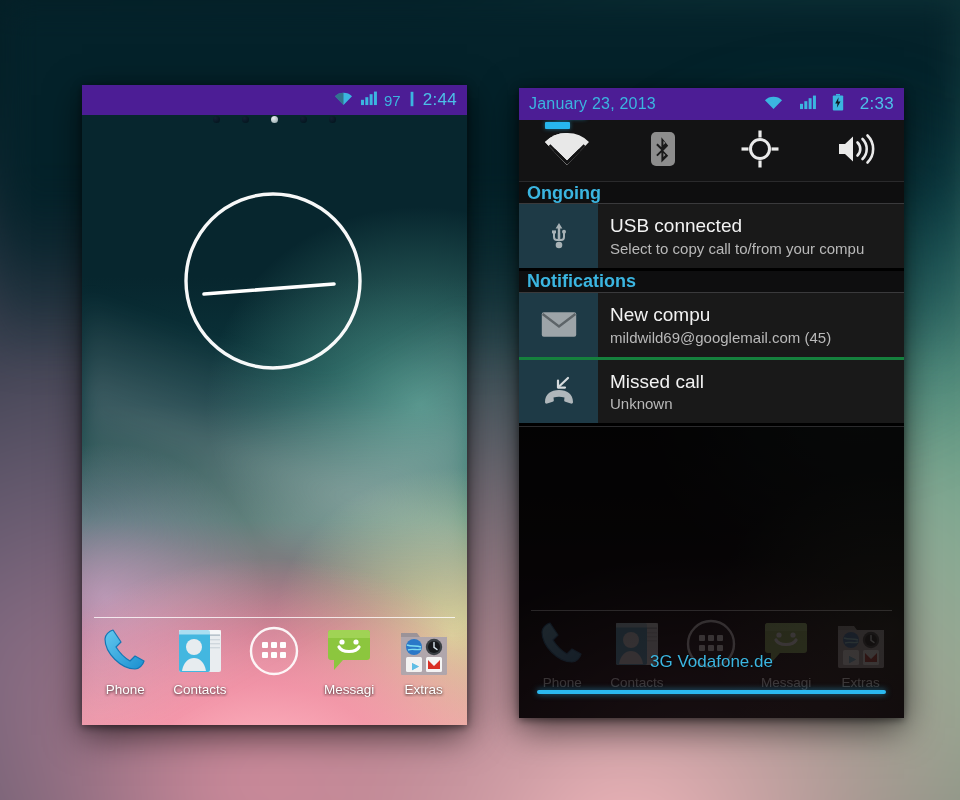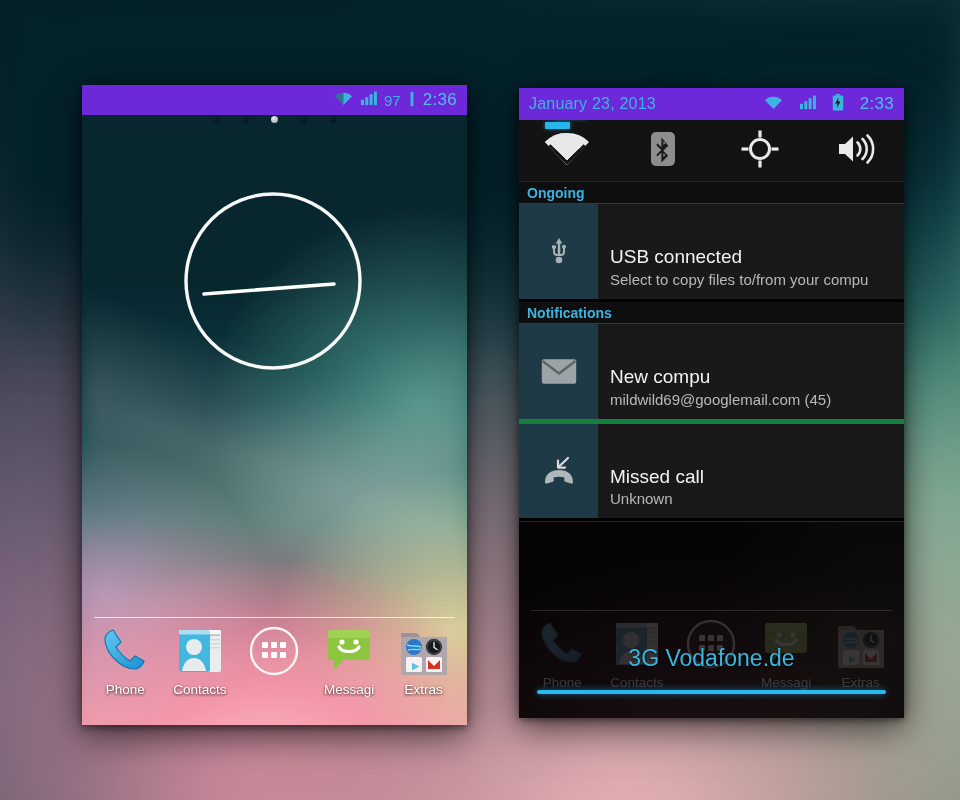--- a/index.html
+++ b/index.html
@@ -63,21 +63,21 @@
     content: ""; position: absolute; inset: 0;
     background:
       linear-gradient(200deg, rgba(255,255,255,0.0) 44%, rgba(255,230,235,0.20) 58%, rgba(255,255,255,0.0) 72%),
       linear-gradient(150deg, rgba(255,255,255,0.0) 50%, rgba(255,215,225,0.16) 66%, rgba(255,255,255,0.0) 80%);
     filter: blur(10px);
   }
 
   
   .statusbar {
     position: absolute; left: 0; top: 0; width: 100%;
-    height: 30px; background: #6d28d9;
+    height: 30px; background: #4c1d95;
     display: flex; align-items: center;
     color: #3bb5e0; font-size: 15px;
     z-index: 6;
   }
   #sb-home { justify-content: flex-end; padding-right: 10px; gap: 7px; }
   #sb-notif { justify-content: space-between; padding: 0 10px; height: 32px; }
   .sb-right { display: flex; align-items: center; gap: 16px; }
   .sb-date { font-size: 16px; color: #3bb5e0; letter-spacing: 0.2px; }
   .sb-clock { font-size: 17px; color: #4cc0e8; letter-spacing: 0.3px; }
   .sb-batt-num { font-size: 15px; color: #3bb5e0; }
@@ -140,59 +140,59 @@
   }
   .qs-row::after {
     content: ""; position: absolute; left: 0; right: 0; bottom: 0;
     height: 1px; background: #2a2a2c;
   }
   .qs-cell { flex: 1; display: flex; align-items: center; justify-content: center; }
 
   .section-head {
     position: relative; height: 22px; background: #0e0e0f;
     display: flex; align-items: center; padding-left: 8px;
-    color: #3bb5e0; font-size: 14px; font-weight: bold;
+    color: #3bb5e0; font-size: 18px; font-weight: bold;
     z-index: 3;
   }
   .section-head::after {
     content: ""; position: absolute; left: 0; right: 0; bottom: 0;
     height: 1px; background: #3a3a3c;
   }
 
   .notif-item {
     position: relative; display: flex; background: #191919;
     z-index: 3; overflow: hidden;
   }
-  .notif-item + .notif-item { border-top: 5px solid #15803d; }
+  .notif-item + .notif-item { border-top: 3px solid #15803d; }
   .notif-icon {
     width: 79px; flex: 0 0 79px;
     background: #1e3a46;
     display: flex; align-items: center; justify-content: center;
   }
   .notif-text {
     flex: 1; padding: 10px 0 11px 12px;
     display: flex; flex-direction: column; justify-content: center;
     min-width: 0;
   }
-  .notif-title { color: #f2f2f2; font-size: 19px; line-height: 1.25; white-space: nowrap; margin-top: 31px; }
+  .notif-title { color: #f2f2f2; font-size: 19px; line-height: 1.25; white-space: nowrap; }
   .notif-sub { color: #b9b9b9; font-size: 15px; margin-top: 2px; white-space: nowrap; }
   #item-usb .notif-text { overflow: hidden; }
   #item-usb .notif-sub { overflow: hidden; text-overflow: clip; }
   .notif-bottom-rule {
     position: relative; height: 3px; background: #000; z-index: 3;
     box-shadow: 0 1px 0 #2b2b2d;
   }
 
   .clearall-mark { position: absolute; left: 26px; top: 14px; z-index: 4; }
   .cbar { position: absolute; height: 7px; background: #27b6ee; border-radius: 1px;
           box-shadow: 0 0 4px rgba(39,182,238,0.55); }
 
   .carrier {
     position: absolute; left: 0; bottom: 46px; width: 100%;
-    text-align: center; color: #3bb5e0; font-size: 23px; z-index: 4;
+    text-align: center; color: #3bb5e0; font-size: 17px; z-index: 4;
     text-shadow: 0 1px 2px rgba(0,0,0,0.8);
   }
   .handle-bar {
     position: absolute; left: 18px; right: 18px; bottom: 24px; height: 4px;
     background: #2bb8ef; border-radius: 2px; z-index: 4;
     box-shadow: 0 0 6px rgba(43,184,239,0.6);
   }
 
   
   .ghost-dock {
@@ -225,21 +225,21 @@
           <path d="M10.2 15h3.2V3.4h-3.2Z" fill="#3bb5e0"></path>
           <path d="M14.8 15H18V0.6h-3.2Z" fill="#3bb5e0"></path>
         </svg>
       </span>
       <span class="sb-batt-num">97</span>
       <span>
         <svg width="8" height="16" viewBox="0 0 8 16">
           <rect x="2.6" y="0.8" width="2.8" height="14.4" fill="#3bb5e0"></rect>
         </svg>
       </span>
-      <span class="sb-clock">2:36</span>
+      <span class="sb-clock">2:44</span>
     </div>
 
     <div class="page-dots" id="home-page-dots">
         <div class="pdot"></div>
         <div class="pdot"></div>
         <div class="pdot active"></div>
         <div class="pdot"></div>
         <div class="pdot"></div>
       </div>
 
@@ -482,21 +482,21 @@
         <rect x="11.9" y="12" width="2.2" height="8" fill="#a8b2b6"></rect>
         <path d="M7 11h2v5a2 2 0 0 0 2 2h2v2h-2a4 4 0 0 1-4-4Z" fill="#a8b2b6"></path>
         <path d="M19 11h-2v5a2 2 0 0 1-2 2h-2v2h2a4 4 0 0 0 4-4Z" fill="#a8b2b6"></path>
         <rect x="6" y="9.4" width="4" height="3" fill="#a8b2b6"></rect>
         <circle cx="18" cy="10.8" r="2" fill="#a8b2b6"></circle>
         <circle cx="13" cy="24" r="3.3" fill="#a8b2b6"></circle>
       </svg>
             </div>
             <div class="notif-text">
               <div class="notif-title">USB connected</div>
-              <div class="notif-sub">Select to copy files to/from your compu</div>
+              <div class="notif-sub">Select to copy call to/from your compu</div>
             </div>
           </div>
           <div class="notif-bottom-rule"></div>
           <div class="section-head">Notifications</div>
           <div class="notif-item" id="item-email">
             <div class="notif-icon">
               <svg width="36" height="27" viewBox="0 0 36 27">
         <rect x="0.8" y="1.2" width="34.4" height="24.6" rx="2" fill="#9da4a8"></rect>
         <path d="M1.6 3 18 15.4 34.4 3" fill="none" stroke="#5d6468" stroke-width="2.4"></path>
       </svg>

